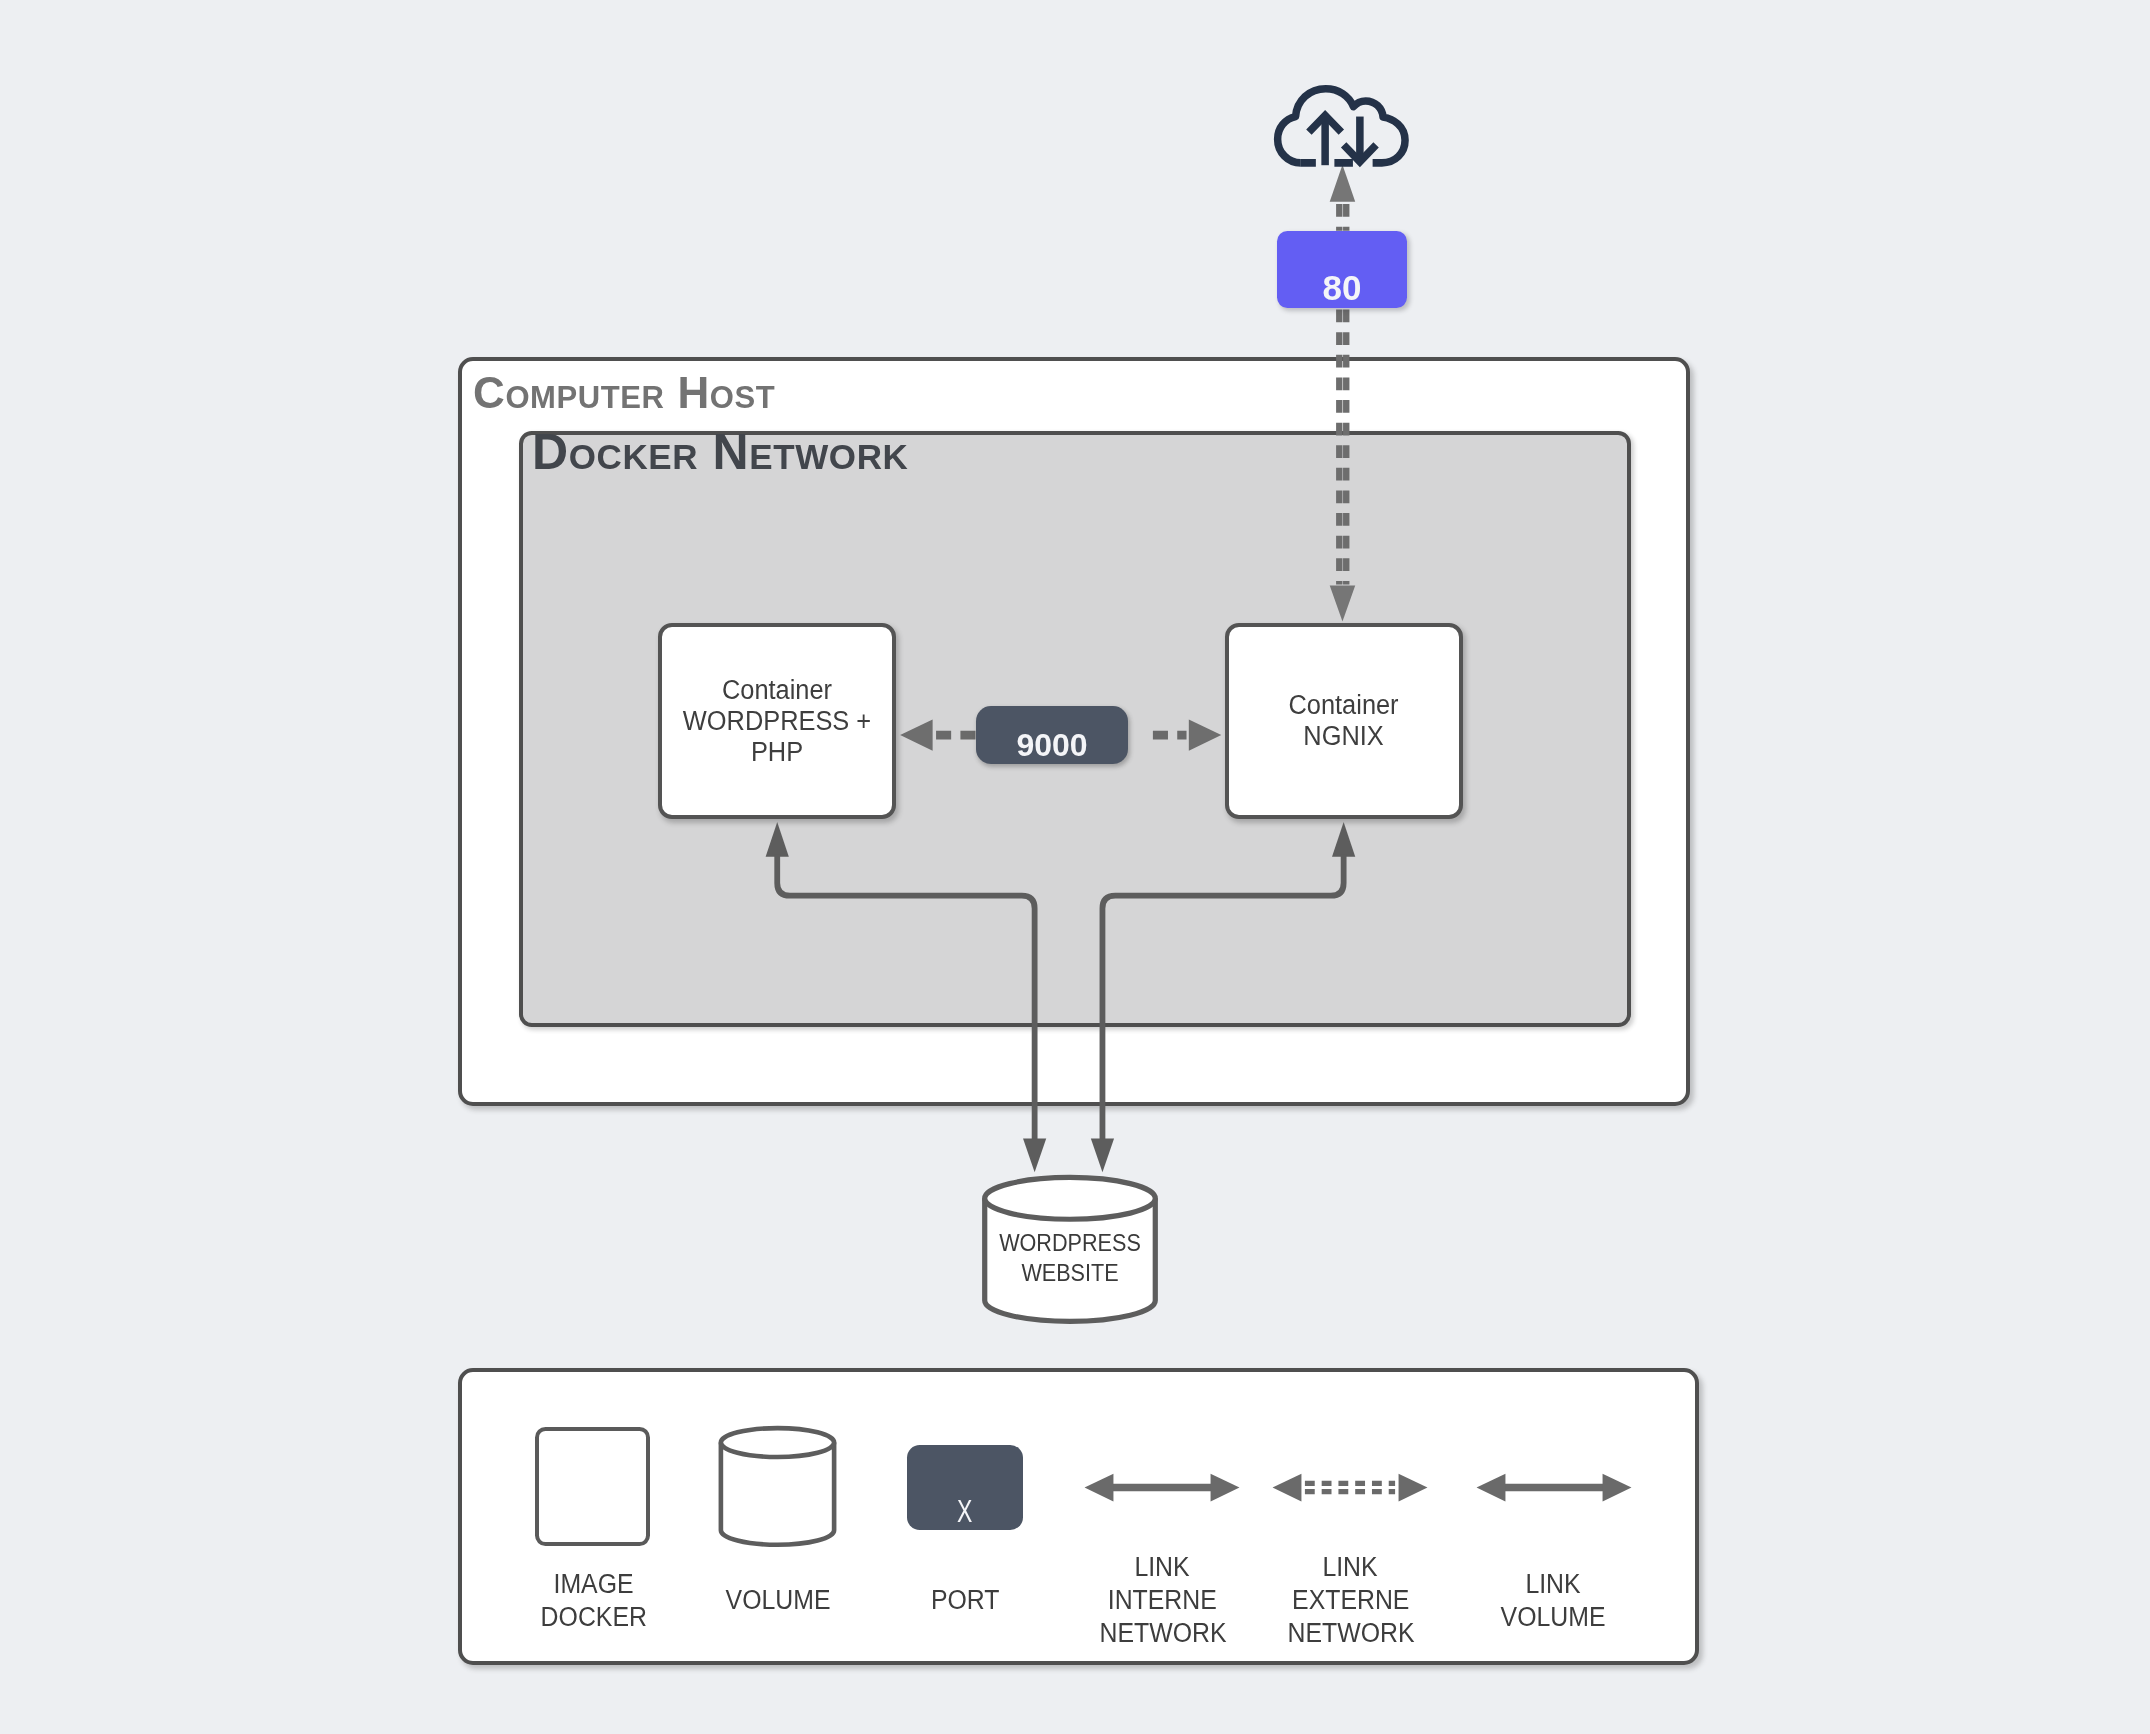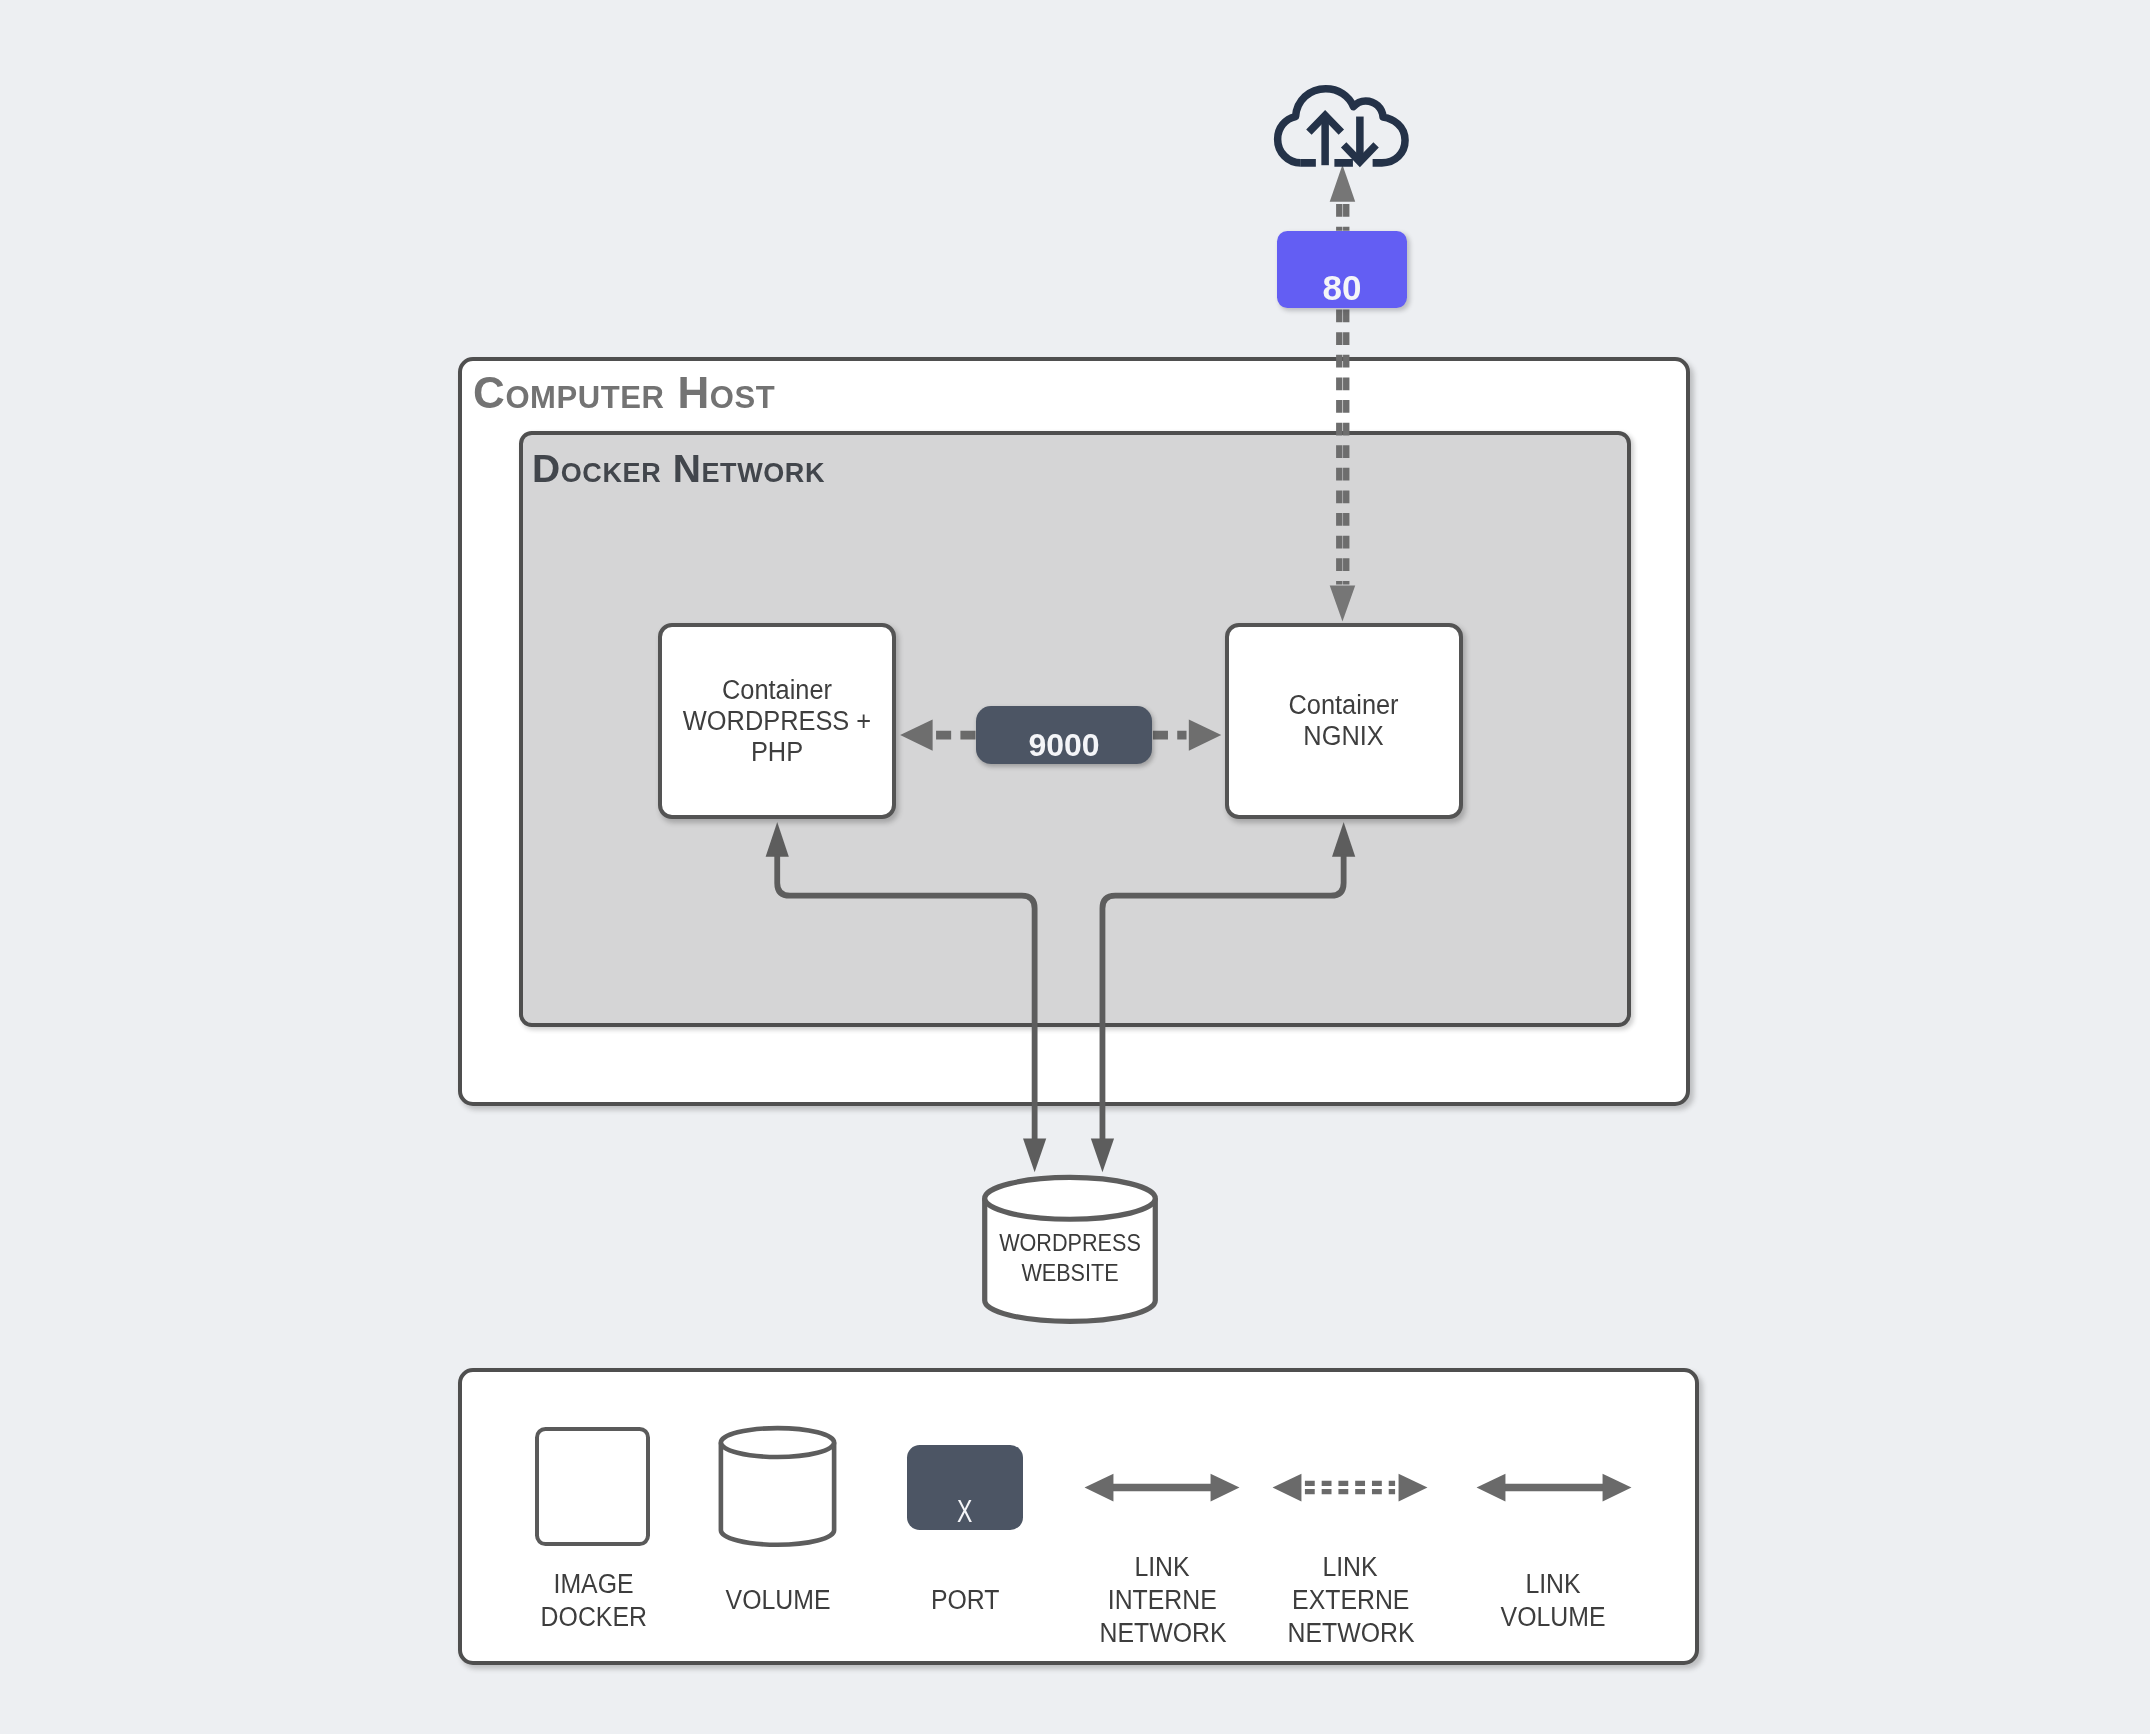--- a/index.html
+++ b/index.html
@@ -22,21 +22,21 @@
     left:519px;top:431px;width:1112px;height:596px;
     background:#d5d5d6;border:4px solid #4f4f4f;border-radius:12.8px;
     box-shadow:2.3px 2.9px 4.6px rgba(50,50,50,0.22);
     box-sizing:border-box;
   }
   .box-title{
     font-weight:bold;font-variant:small-caps;letter-spacing:0.6px;
     white-space:nowrap;line-height:1;
   }
   .host-title{left:473px;top:371px;font-size:44px;color:#737373;}
-  .docker-title{left:532px;top:449px;font-size:39px;color:#42464c;}
+  .docker-title{left:532px;top:427px;font-size:50px;color:#42464c;}
   .container-node{
     width:238px;height:196px;background:#ffffff;
     border:4px solid #545454;border-radius:14px;
     box-shadow:2.9px 3.5px 5.2px rgba(50,50,50,0.28);
     box-sizing:border-box;
     display:flex;align-items:center;justify-content:center;text-align:center;
   }
   .container-node .lbl{
     font-size:27px;line-height:31px;color:#3e3e3e;transform:scaleX(0.94);
   }
@@ -46,21 +46,21 @@
   .badge{
     display:flex;align-items:flex-end;justify-content:center;
     color:#f4f5f8;box-sizing:border-box;
   }
   .badge-80{
     left:1277px;top:231px;width:130px;height:77px;border-radius:10.4px;
     background:#635ef3;font-size:35px;font-weight:bold;
     box-shadow:2.3px 2.9px 4.6px rgba(50,50,60,0.25);
   }
   .badge-9000{
-    left:976px;top:706px;width:176px;height:58px;border-radius:15px;
+    left:976px;top:706px;width:152px;height:58px;border-radius:15px;
     background:#4c5564;font-size:32px;font-weight:600;
     box-shadow:1.7px 2.3px 4px rgba(40,40,40,0.3);
   }
   
   .cyl-label{
     left:980px;top:1228px;width:180px;text-align:center;
     font-size:24px;line-height:30px;color:#3a3a3a;transform:scaleX(0.9);
   }
   
   .legend-box{

